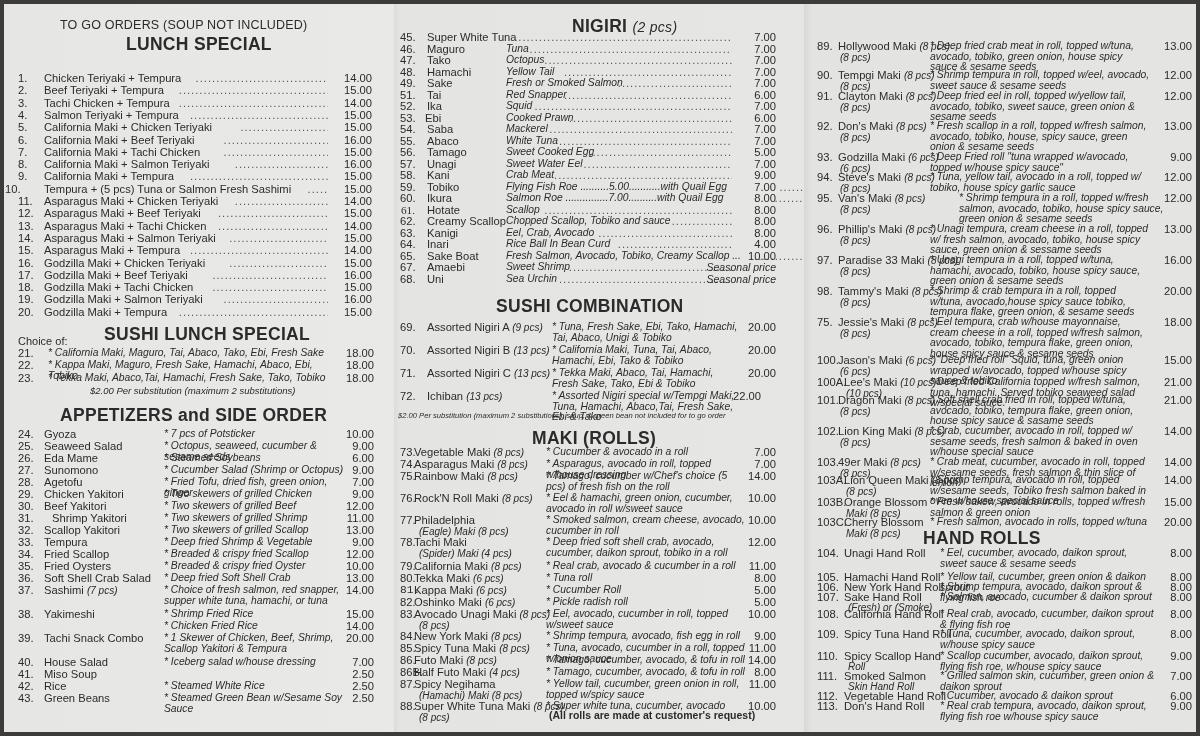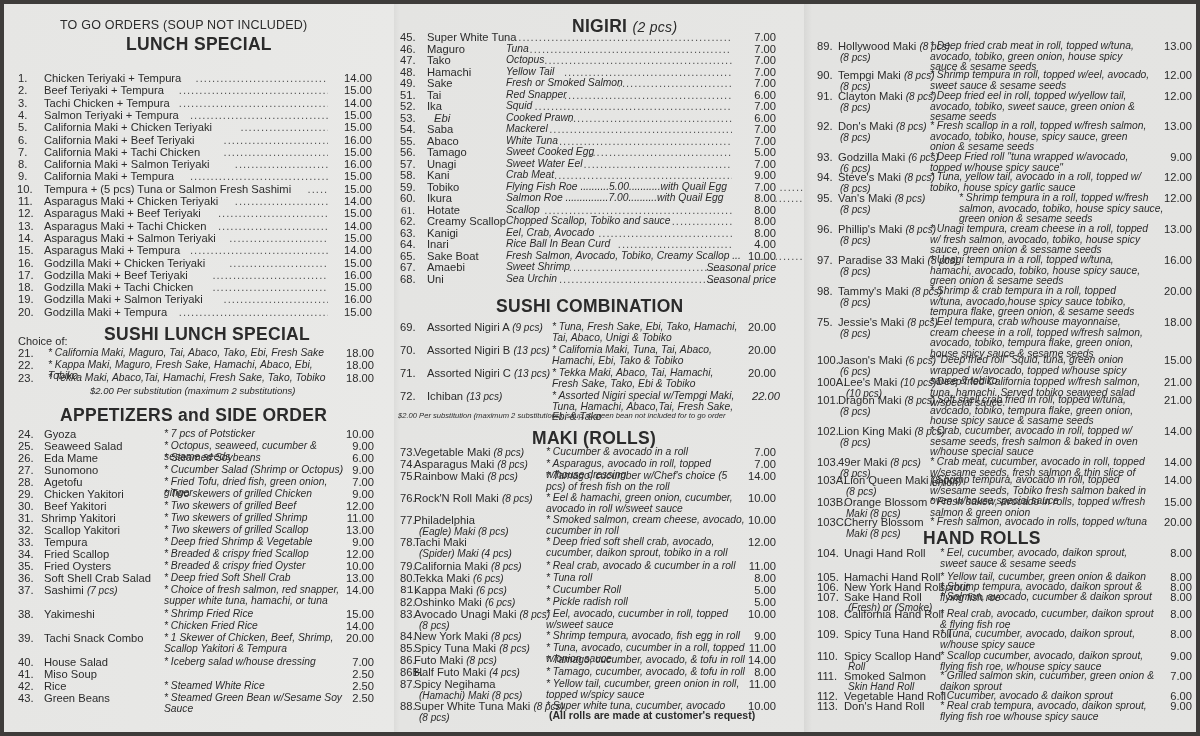--- a/index.html
+++ b/index.html
@@ -79,21 +79,21 @@
           <span class="dots" style="left:230.79999999999998px;width:93.20000000000002px;">........................................................................................................................................................................................................</span>
           <span class="price" style="left:328px;width:40px;">16.00</span>
         </div>
         <div class="row" style="left:0;top:167.4px;width:100%;">
           <span class="num" style="left:14px;">9.</span>
           <span class="name" style="left:40px;"><span>California Maki + Tempura</span></span>
           <span class="dots" style="left:186px;width:138px;">........................................................................................................................................................................................................</span>
           <span class="price" style="left:328px;width:40px;">15.00</span>
         </div>
         <div class="row" style="left:0;top:179.7px;width:100%;">
-          <span class="num" style="left:13px;text-align:right;">10.</span>
+          <span class="num" style="left:1px;text-align:right;">10.</span>
           <span class="name" style="left:40px;"><span>Tempura + (5 pcs) Tuna or Salmon Fresh Sashimi</span></span>
           <span class="dots" style="left:303.59999999999997px;width:20.400000000000034px;">........................................................................................................................................................................................................</span>
           <span class="price" style="left:328px;width:40px;">15.00</span>
         </div>
         <div class="row" style="left:0;top:192px;width:100%;">
           <span class="num" style="left:14px;">11.</span>
           <span class="name" style="left:40px;"><span>Asparagus Maki + Chicken Teriyaki</span></span>
           <span class="dots" style="left:230.79999999999998px;width:93.20000000000002px;">........................................................................................................................................................................................................</span>
           <span class="price" style="left:328px;width:40px;">14.00</span>
         </div>
@@ -213,21 +213,21 @@
           <span class="price" style="left:330px;width:40px;">9.00</span>
         </div>
         <div class="row" style="left:0;top:497px;width:100%;">
           <span class="num" style="left:14px;">30.</span>
           <span class="name" style="left:40px;"><span>Beef Yakitori</span></span>
           <span class="desc" style="left:160px;width:185px;top:0px;">* Two skewers of grilled Beef</span>
           <span class="price" style="left:330px;width:40px;">12.00</span>
         </div>
         <div class="row" style="left:0;top:509px;width:100%;">
           <span class="num" style="left:14px;">31.</span>
-          <span class="name" style="left:37px;"><span>Shrimp Yakitori</span></span>
+          <span class="name" style="left:48px;"><span>Shrimp Yakitori</span></span>
           <span class="desc" style="left:160px;width:185px;top:0px;">* Two skewers of grilled Shrimp</span>
           <span class="price" style="left:330px;width:40px;">11.00</span>
         </div>
         <div class="row" style="left:0;top:521px;width:100%;">
           <span class="num" style="left:14px;">32.</span>
           <span class="name" style="left:40px;"><span>Scallop Yakitori</span></span>
           <span class="desc" style="left:160px;width:185px;top:0px;">* Two skewers of grilled Scallop</span>
           <span class="price" style="left:330px;width:40px;">13.00</span>
         </div>
         <div class="row" style="left:0;top:533px;width:100%;">
@@ -350,21 +350,21 @@
         </div>
         <div class="row" style="left:0;top:97px;width:100%;">
           <span class="num" style="left:6px;">52.</span>
           <span class="name" style="left:33px;"><span>Ika</span></span>
           <span class="dots" style="left:140.5px;width:197.5px;">........................................................................................................................................................................................................</span>
           <span class="desc" style="left:112px;width:250px;top:0px;">Squid</span>
           <span class="price" style="left:342px;width:40px;">7.00</span>
         </div>
         <div class="row" style="left:0;top:108.5px;width:100%;">
           <span class="num" style="left:6px;">53.</span>
-          <span class="name" style="left:40px;font-style:italic;"><span>Ebi</span></span>
+          <span class="name" style="left:31px;"><span>Ebi</span></span>
           <span class="dots" style="left:174.8px;width:163.2px;">........................................................................................................................................................................................................</span>
           <span class="desc" style="left:112px;width:250px;top:0px;">Cooked Prawn</span>
           <span class="price" style="left:342px;width:40px;">6.00</span>
         </div>
         <div class="row" style="left:0;top:120px;width:100%;">
           <span class="num" style="left:6px;">54.</span>
           <span class="name" style="left:33px;"><span>Saba</span></span>
           <span class="dots" style="left:155.2px;width:182.8px;">........................................................................................................................................................................................................</span>
           <span class="desc" style="left:112px;width:250px;top:0px;">Mackerel</span>
           <span class="price" style="left:342px;width:40px;">7.00</span>
@@ -479,21 +479,21 @@
         <div class="row" style="left:0;top:364px;width:100%;">
           <span class="num" style="left:6px;">71.</span>
           <span class="name" style="left:33px;"><span>Assorted Nigiri C</span> <span class="pcs">(13 pcs)</span></span>
           <span class="desc" style="left:158px;width:190px;top:0px;">* Tekka Maki, Abaco, Tai, Hamachi, Fresh Sake, Tako, Ebi &amp; Tobiko</span>
           <span class="price" style="left:342px;width:40px;">20.00</span>
         </div>
         <div class="row" style="left:0;top:387px;width:100%;">
           <span class="num" style="left:6px;">72.</span>
           <span class="name" style="left:33px;"><span>Ichiban</span> <span class="pcs">(13 pcs)</span></span>
           <span class="desc" style="left:158px;width:190px;top:0px;">* Assorted Nigiri special w/Tempgi Maki, Tuna, Hamachi, Abaco,Tai, Fresh Sake, Ebi &amp; Tako</span>
-          <span class="price" style="left:346px;width:40px;font-style:italic;">22.00</span>
+          <span class="price" style="left:327px;width:40px;">22.00</span>
         </div>
       </div>
     <div class="note" style="left:4px;top:407px;font-size:7.6px;">$2.00 Per substitution (maximum 2 substitutions), soup, &amp; green bean not included for to go order</div>
 
     <div class="h1" style="left:138px;top:424px;">MAKI (ROLLS)</div>
     <div id="maki-list">
         <div class="row" style="left:0;top:443px;width:100%;">
           <span class="num" style="left:6px;">73.</span>
           <span class="name" style="left:20px;"><span>Vegetable Maki</span> <span class="pcs">(8 pcs)</span></span>
           <span class="desc" style="left:152px;width:200px;top:0px;">* Cucumber &amp; avocado in a roll</span>

